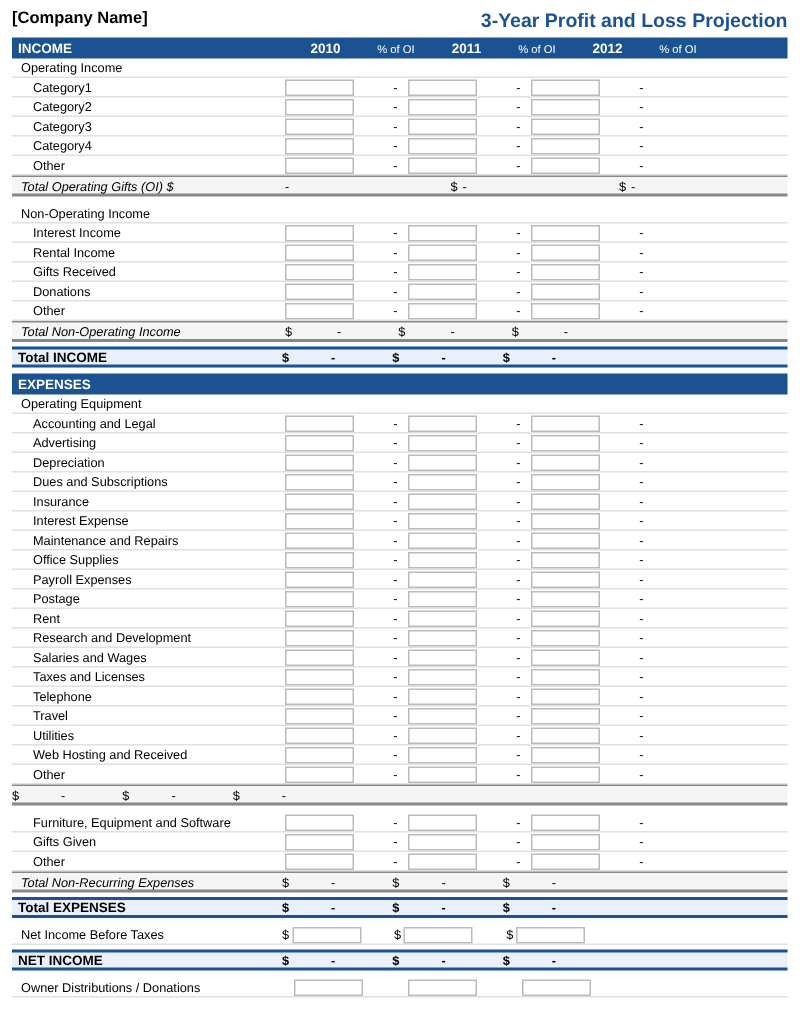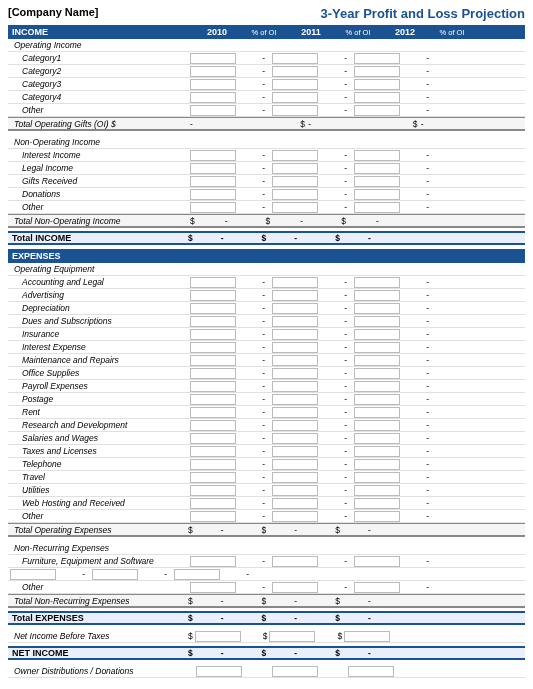--- a/index.html
+++ b/index.html
@@ -74,21 +74,20 @@
     .data-row {
       display: flex;
       align-items: center;
       min-height: 13px;
       border-bottom: 1px solid #e0e0e0;
     }
     .data-label {
       flex: 0 0 180px;
       padding-left: 14px;
       font-size: 8.5px;
-      font-style: italic;
     }
     .inp {
       width: 46px;
       height: 11px;
       border: 1px solid #bbb;
       background: #fff;
       flex-shrink: 0;
     }
 
     
@@ -219,21 +218,21 @@
       <div style="flex:1;display:flex;align-items:center;gap:1px">
         <input type="text" class="inp" style="margin: 0px 2px;">
         <span style="font-size:8.5px;width:30px;text-align:right;padding-right:4px">-</span>
         <input type="text" class="inp" style="margin: 0px 2px;">
         <span style="font-size:8.5px;width:30px;text-align:right;padding-right:4px">-</span>
         <input type="text" class="inp" style="margin: 0px 2px;">
         <span style="font-size:8.5px;width:30px;text-align:right;padding-right:4px">-</span>
       </div>
     </div>
       <div class="data-row">
-      <div class="data-label" style="padding-left:14px">Legal Income</div>
+      <div class="data-label" style="padding-left:14px">Rental Income</div>
       <div style="flex:1;display:flex;align-items:center;gap:1px">
         <input type="text" class="inp" style="margin: 0px 2px;">
         <span style="font-size:8.5px;width:30px;text-align:right;padding-right:4px">-</span>
         <input type="text" class="inp" style="margin: 0px 2px;">
         <span style="font-size:8.5px;width:30px;text-align:right;padding-right:4px">-</span>
         <input type="text" class="inp" style="margin: 0px 2px;">
         <span style="font-size:8.5px;width:30px;text-align:right;padding-right:4px">-</span>
       </div>
     </div>
       <div class="data-row">
@@ -513,50 +512,47 @@
         <span style="font-size:8.5px;width:30px;text-align:right;padding-right:4px">-</span>
         <input type="text" class="inp" style="margin: 0px 2px;">
         <span style="font-size:8.5px;width:30px;text-align:right;padding-right:4px">-</span>
         <input type="text" class="inp" style="margin: 0px 2px;">
         <span style="font-size:8.5px;width:30px;text-align:right;padding-right:4px">-</span>
       </div>
     </div>
     </div>
 
   <div class="total-row">
-    <div class="total-label" style="padding-left:6px">Total Operating Expenses</div>
     <div style="flex:1;display:flex;align-items:center;font-size:8.5px">
       <span>$</span>
         <span style="margin-left:28px">-</span>
       <span style="margin-left:38px">$</span>
         <span style="margin-left:28px">-</span>
       <span style="margin-left:38px">$</span>
         <span style="margin-left:28px">-</span>
     </div>
   </div>
 
   <div style="height:5px"></div>
 
-  <div class="data-row">
-    <div class="data-label" style="padding-left:6px">Non-Recurring Expenses</div>
-  </div>
 
   <div id="non-recurring-rows">
       <div class="data-row">
       <div class="data-label" style="padding-left:14px">Furniture, Equipment and Software</div>
       <div style="flex:1;display:flex;align-items:center;gap:1px">
         <input type="text" class="inp" style="margin: 0px 2px;">
         <span style="font-size:8.5px;width:30px;text-align:right;padding-right:4px">-</span>
         <input type="text" class="inp" style="margin: 0px 2px;">
         <span style="font-size:8.5px;width:30px;text-align:right;padding-right:4px">-</span>
         <input type="text" class="inp" style="margin: 0px 2px;">
         <span style="font-size:8.5px;width:30px;text-align:right;padding-right:4px">-</span>
       </div>
     </div>
       <div class="data-row">
+      <div class="data-label" style="padding-left:14px">Gifts Given</div>
       <div style="flex:1;display:flex;align-items:center;gap:1px">
         <input type="text" class="inp" style="margin: 0px 2px;">
         <span style="font-size:8.5px;width:30px;text-align:right;padding-right:4px">-</span>
         <input type="text" class="inp" style="margin: 0px 2px;">
         <span style="font-size:8.5px;width:30px;text-align:right;padding-right:4px">-</span>
         <input type="text" class="inp" style="margin: 0px 2px;">
         <span style="font-size:8.5px;width:30px;text-align:right;padding-right:4px">-</span>
       </div>
     </div>
       <div class="data-row">

